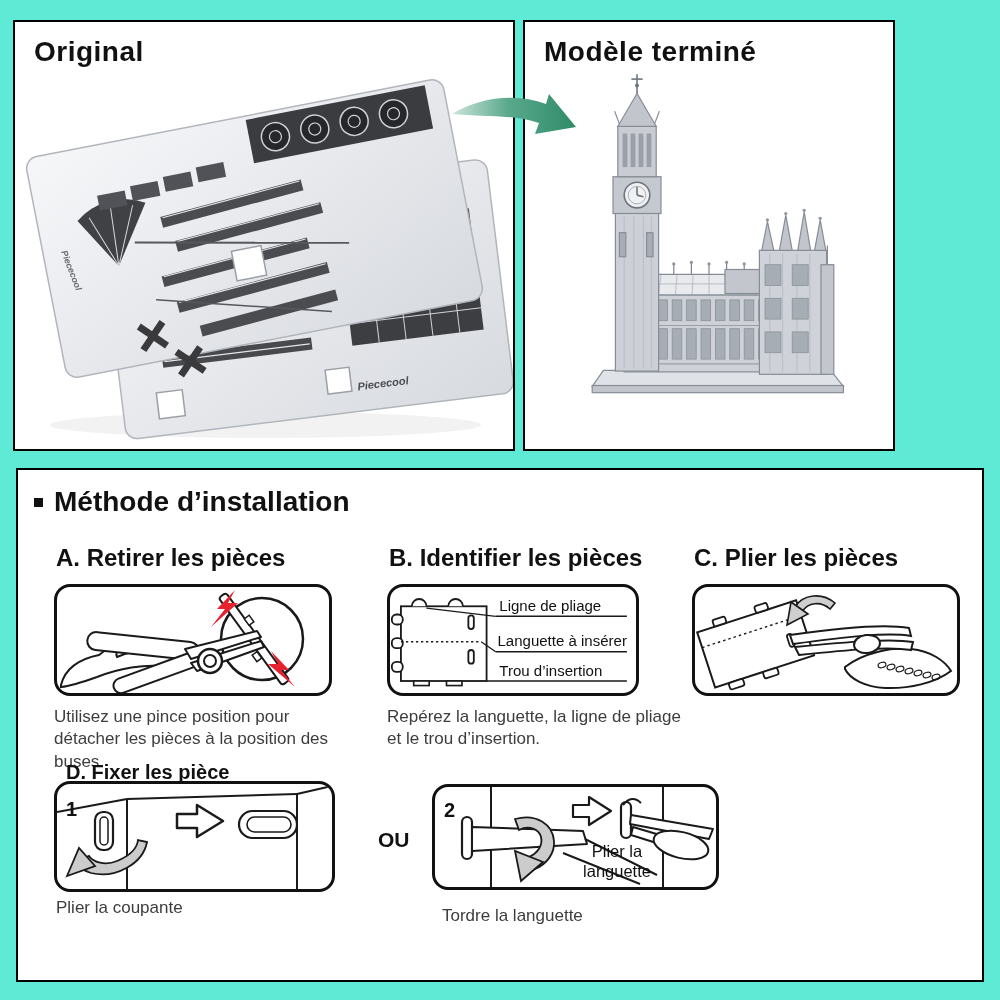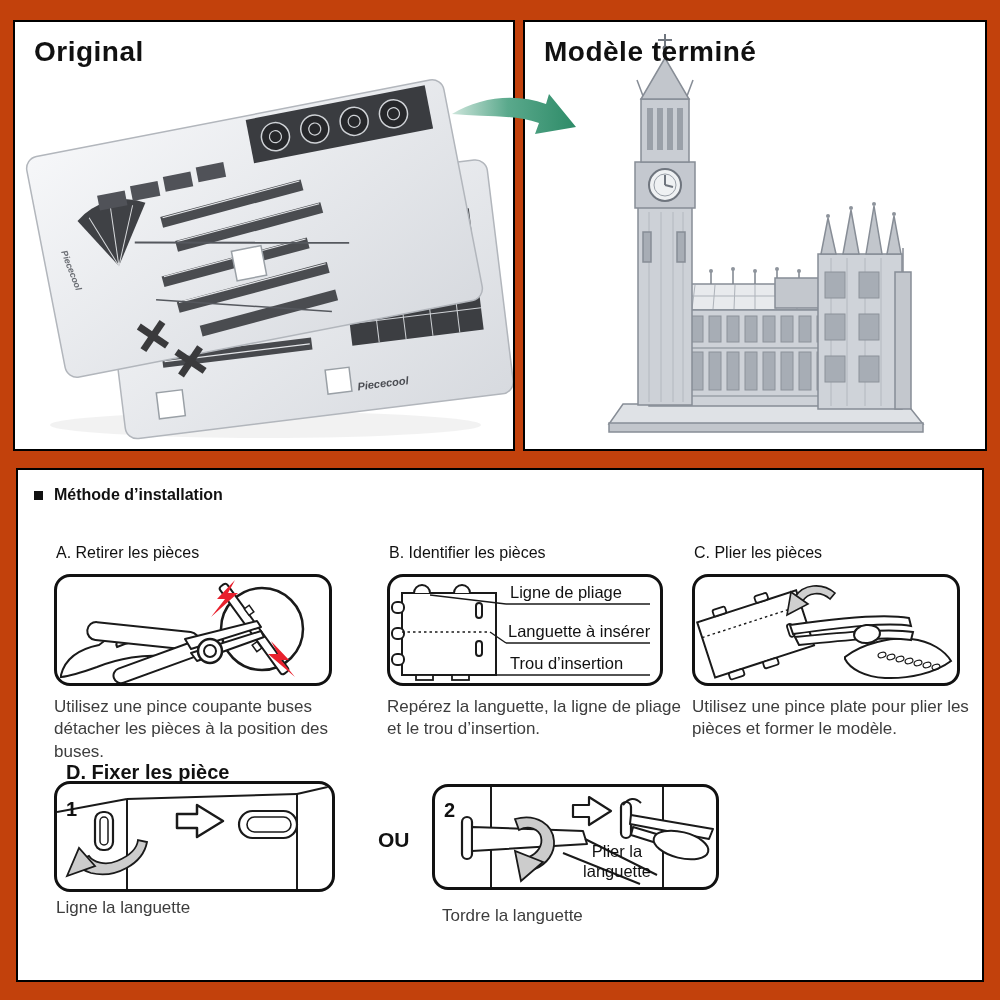--- a/index.html
+++ b/index.html
@@ -1,39 +1,39 @@
 <!DOCTYPE html>
 <html><head>
 <meta charset="utf-8">
 <style>
   html,body{margin:0;padding:0;background:#fff;}
-  .page{position:relative;width:1000px;height:1000px;background:#c2410c;overflow:hidden;
+  .page{position:relative;width:1000px;height:1000px;background:#5eead4;overflow:hidden;
         font-family:"Liberation Sans",sans-serif;color:#111;}
   .panel{position:absolute;background:#fff;box-sizing:border-box;}
   .panel-original{left:13px;top:20px;width:502px;height:431px;border:2.5px solid #000;}
-  .panel-finished{left:523px;top:20px;width:464px;height:431px;border:2.5px solid #000;}
+  .panel-finished{left:523px;top:20px;width:372px;height:431px;border:2.5px solid #000;}
   .panel-method{left:16px;top:468px;width:968px;height:514px;border:2px solid #000;}
   .photo-title{position:absolute;left:19px;top:14px;margin:0;font-size:28px;font-weight:bold;
                letter-spacing:.5px;z-index:2;}
   .photo-svg{position:absolute;left:0;top:0;width:100%;height:100%;z-index:1;display:block;}
   .green-arrow{position:absolute;left:450px;top:88px;width:128px;height:56px;z-index:3;pointer-events:none;}
-  .m-title{position:absolute;left:16px;top:16px;margin:0;font-size:16px;font-weight:bold;display:flex;align-items:center;}
+  .m-title{position:absolute;left:16px;top:16px;margin:0;font-size:28px;font-weight:bold;display:flex;align-items:center;}
   .m-title .bullet{display:inline-block;width:9px;height:9px;background:#111;margin-right:11px;}
   .step{position:absolute;}
-  .step h3{margin:0 0 12px 2px;font-size:16px;font-weight:normal;}
+  .step h3{margin:0 0 12px 2px;font-size:24px;font-weight:bold;}
   .ibox{box-sizing:border-box;border:3.5px solid #111;border-radius:16px;background:#fff;
         overflow:hidden;position:relative;}
   .ibox svg{display:block;width:100%;height:100%;}
   .caption{margin:10px 0 0 0;font-size:17px;line-height:1.32;color:#3d3d3d;}
   .caption span{display:block;}
   .step-a{left:36px;top:74px;width:320px;}
   .step-b{left:369px;top:74px;width:300px;}
   .step-c{left:674px;top:74px;width:280px;}
   .box-abc{width:278px;height:112px;}
-  .box-b{width:276px;height:112px;}
+  .box-b{width:252px;height:112px;}
   .box-c{width:268px;height:112px;}
   .step-d-head{position:absolute;left:36px;top:279px;margin:12px;font-size:20px;font-weight:bold;}
   .dbox1{position:absolute;left:36px;top:311px;width:281px;height:111px;}
   .dbox2{position:absolute;left:414px;top:314px;width:287px;height:106px;}
   .dcap1{position:absolute;left:38px;top:428px;margin:0;font-size:17px;color:#3d3d3d;}
   .dcap2{position:absolute;left:416px;top:428px;margin:8px;font-size:17px;color:#3d3d3d;}
   .ou{position:absolute;left:360px;top:358px;font-size:21px;font-weight:bold;color:#111;}
   svg text{font-family:"Liberation Sans",sans-serif;}
 </style>
 </head>
@@ -295,21 +295,21 @@
           <path d="M134,76 L204,54 L207,60 L140,84 Z" fill="#fff" stroke="#1a1a1a" stroke-width="2" stroke-linejoin="round"></path>
           <circle cx="153" cy="74" r="12" fill="#fff" stroke="#1a1a1a" stroke-width="2.5"></circle>
           <circle cx="153" cy="74" r="6" fill="none" stroke="#1a1a1a" stroke-width="2"></circle>
           <g fill="#e8212e">
             <path d="M178,3 L160,22 L168,22 L154,40 L181,16 L171,16 Z"></path>
             <path d="M218,64 L236,83 L228,83 L242,100 L215,77 L225,77 Z" transform="translate(-4,0)"></path>
           </g>
         </svg>
       </div>
       <p class="caption">
-        <span>Utilisez une pince coupante buses</span>
+        <span>Utilisez une pince position pour</span>
         <span>détacher les pièces à la position des buses.</span>
       </p>
     </div>
 
     <div class="step step-b">
       <h3>B. Identifier les pièces</h3>
       <div class="ibox box-b">
         <svg viewBox="0 0 270 106" aria-hidden="true">
           <g stroke="#1a1a1a" fill="#fff">
             <rect x="12" y="16" width="94" height="82" stroke-width="2"></rect>
@@ -365,24 +365,20 @@
           </g>
           <path d="M95,48 C150,40 192,37 214,41 L216,49 C192,45 150,50 98,57 Z" fill="#fff" stroke="#1a1a1a" stroke-width="2"></path>
           <path d="M100,60 C152,55 196,51 218,55 L216,63 C194,59 152,63 104,68 Z" fill="#fff" stroke="#1a1a1a" stroke-width="2"></path>
           <ellipse cx="172" cy="57" rx="13" ry="9" transform="rotate(-6 172 57)" fill="#fff" stroke="#1a1a1a" stroke-width="2"></ellipse>
           <g>
             <path d="M140,16 C127,5 108,7 100,20 L107,25 C113,15 126,14 135,22 Z" fill="#cfcfcf" stroke="#1a1a1a" stroke-width="1.6"></path>
             <polygon points="96,15 113,27 92,38" fill="#cfcfcf" stroke="#1a1a1a" stroke-width="1.6"></polygon>
           </g>
         </svg>
       </div>
-      <p class="caption">
-        <span>Utilisez une pince plate pour plier les</span>
-        <span>pièces et former le modèle.</span>
-      </p>
     </div>
 
     <h3 class="step-d-head">D. Fixer les pièce</h3>
 
     <div class="ibox dbox1">
       <svg viewBox="0 0 275 105" aria-hidden="true">
         <g stroke="#1a1a1a" stroke-width="2" fill="none">
           <line x1="0" y1="28" x2="70" y2="15"></line>
             <line x1="70" y1="15" x2="240" y2="10"></line>
           <line x1="240" y1="10" x2="275" y2="2"></line>
@@ -394,21 +390,21 @@
         <g>
           <path d="M90,58 C86,80 58,95 34,89 C27,87 22,83 19,78 L32,72 C36,78 48,82 60,77 C72,72 80,66 81,56 Z" fill="#ccc" stroke="#1a1a1a" stroke-width="1.8"></path>
           <polygon points="10,92 22,64 38,82" fill="#ccc" stroke="#1a1a1a" stroke-width="1.8"></polygon>
         </g>
         <path d="M120,30 h20 v-9 l26,16 -26,16 v-9 h-20 Z" fill="#fff" stroke="#1a1a1a" stroke-width="2.5" stroke-linejoin="round"></path>
         <rect x="182" y="27" width="58" height="27" rx="13.5" fill="#fff" stroke="#1a1a1a" stroke-width="2.2"></rect>
         <rect x="190" y="33" width="44" height="15" rx="7.5" fill="none" stroke="#1a1a1a" stroke-width="1.6"></rect>
         <text x="9" y="32" font-size="20" font-weight="600" fill="#111">1</text>
       </svg>
     </div>
-    <p class="dcap1">Ligne la languette</p>
+    <p class="dcap1">Plier la coupante</p>
 
     <div class="ou">OU</div>
 
     <div class="ibox dbox2">
       <svg viewBox="0 0 281 100" aria-hidden="true">
         <line x1="56" y1="0" x2="56" y2="100" stroke="#1a1a1a" stroke-width="2"></line>
         <line x1="228" y1="0" x2="228" y2="100" stroke="#1a1a1a" stroke-width="2"></line>
         <rect x="27" y="30" width="10" height="42" rx="5" fill="#fff" stroke="#1a1a1a" stroke-width="2.2"></rect>
         <polygon points="37,40 148,44 152,57 37,64" fill="#fff" stroke="#1a1a1a" stroke-width="2" stroke-linejoin="round"></polygon>
         <line x1="150" y1="52" x2="222" y2="88" stroke="#1a1a1a" stroke-width="2"></line>

